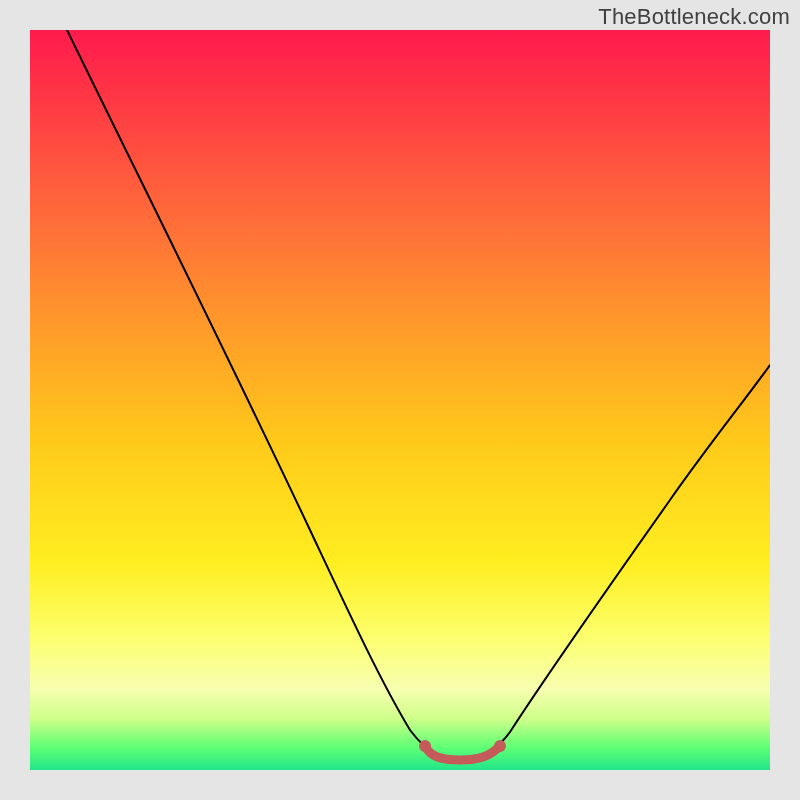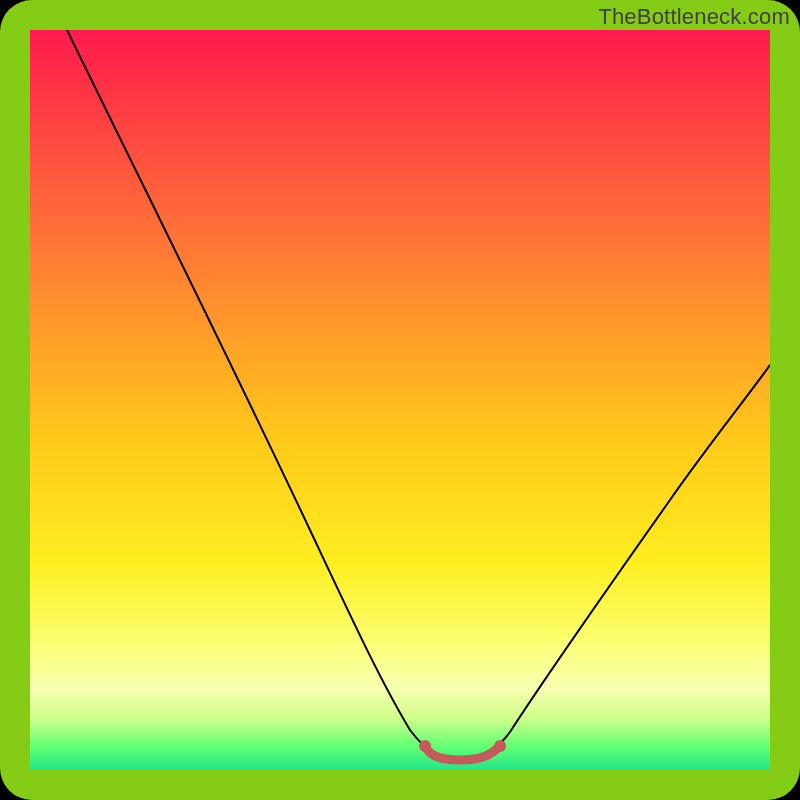--- a/index.html
+++ b/index.html
@@ -7,22 +7,21 @@
     padding: 0;
     width: 800px;
     height: 800px;
     background: #000;
     font-family: Arial, Helvetica, sans-serif;
     overflow: hidden;
   }
   .frame {
     position: absolute;
     inset: 0;
-    background: #84cc16;
-    border-radius: 32px;
+    background: #e5e5e5;
   }
   .plot {
     position: absolute;
     left: 30px;
     top: 30px;
     width: 740px;
     height: 740px;
     overflow: hidden;
     
     background: linear-gradient(to bottom,

